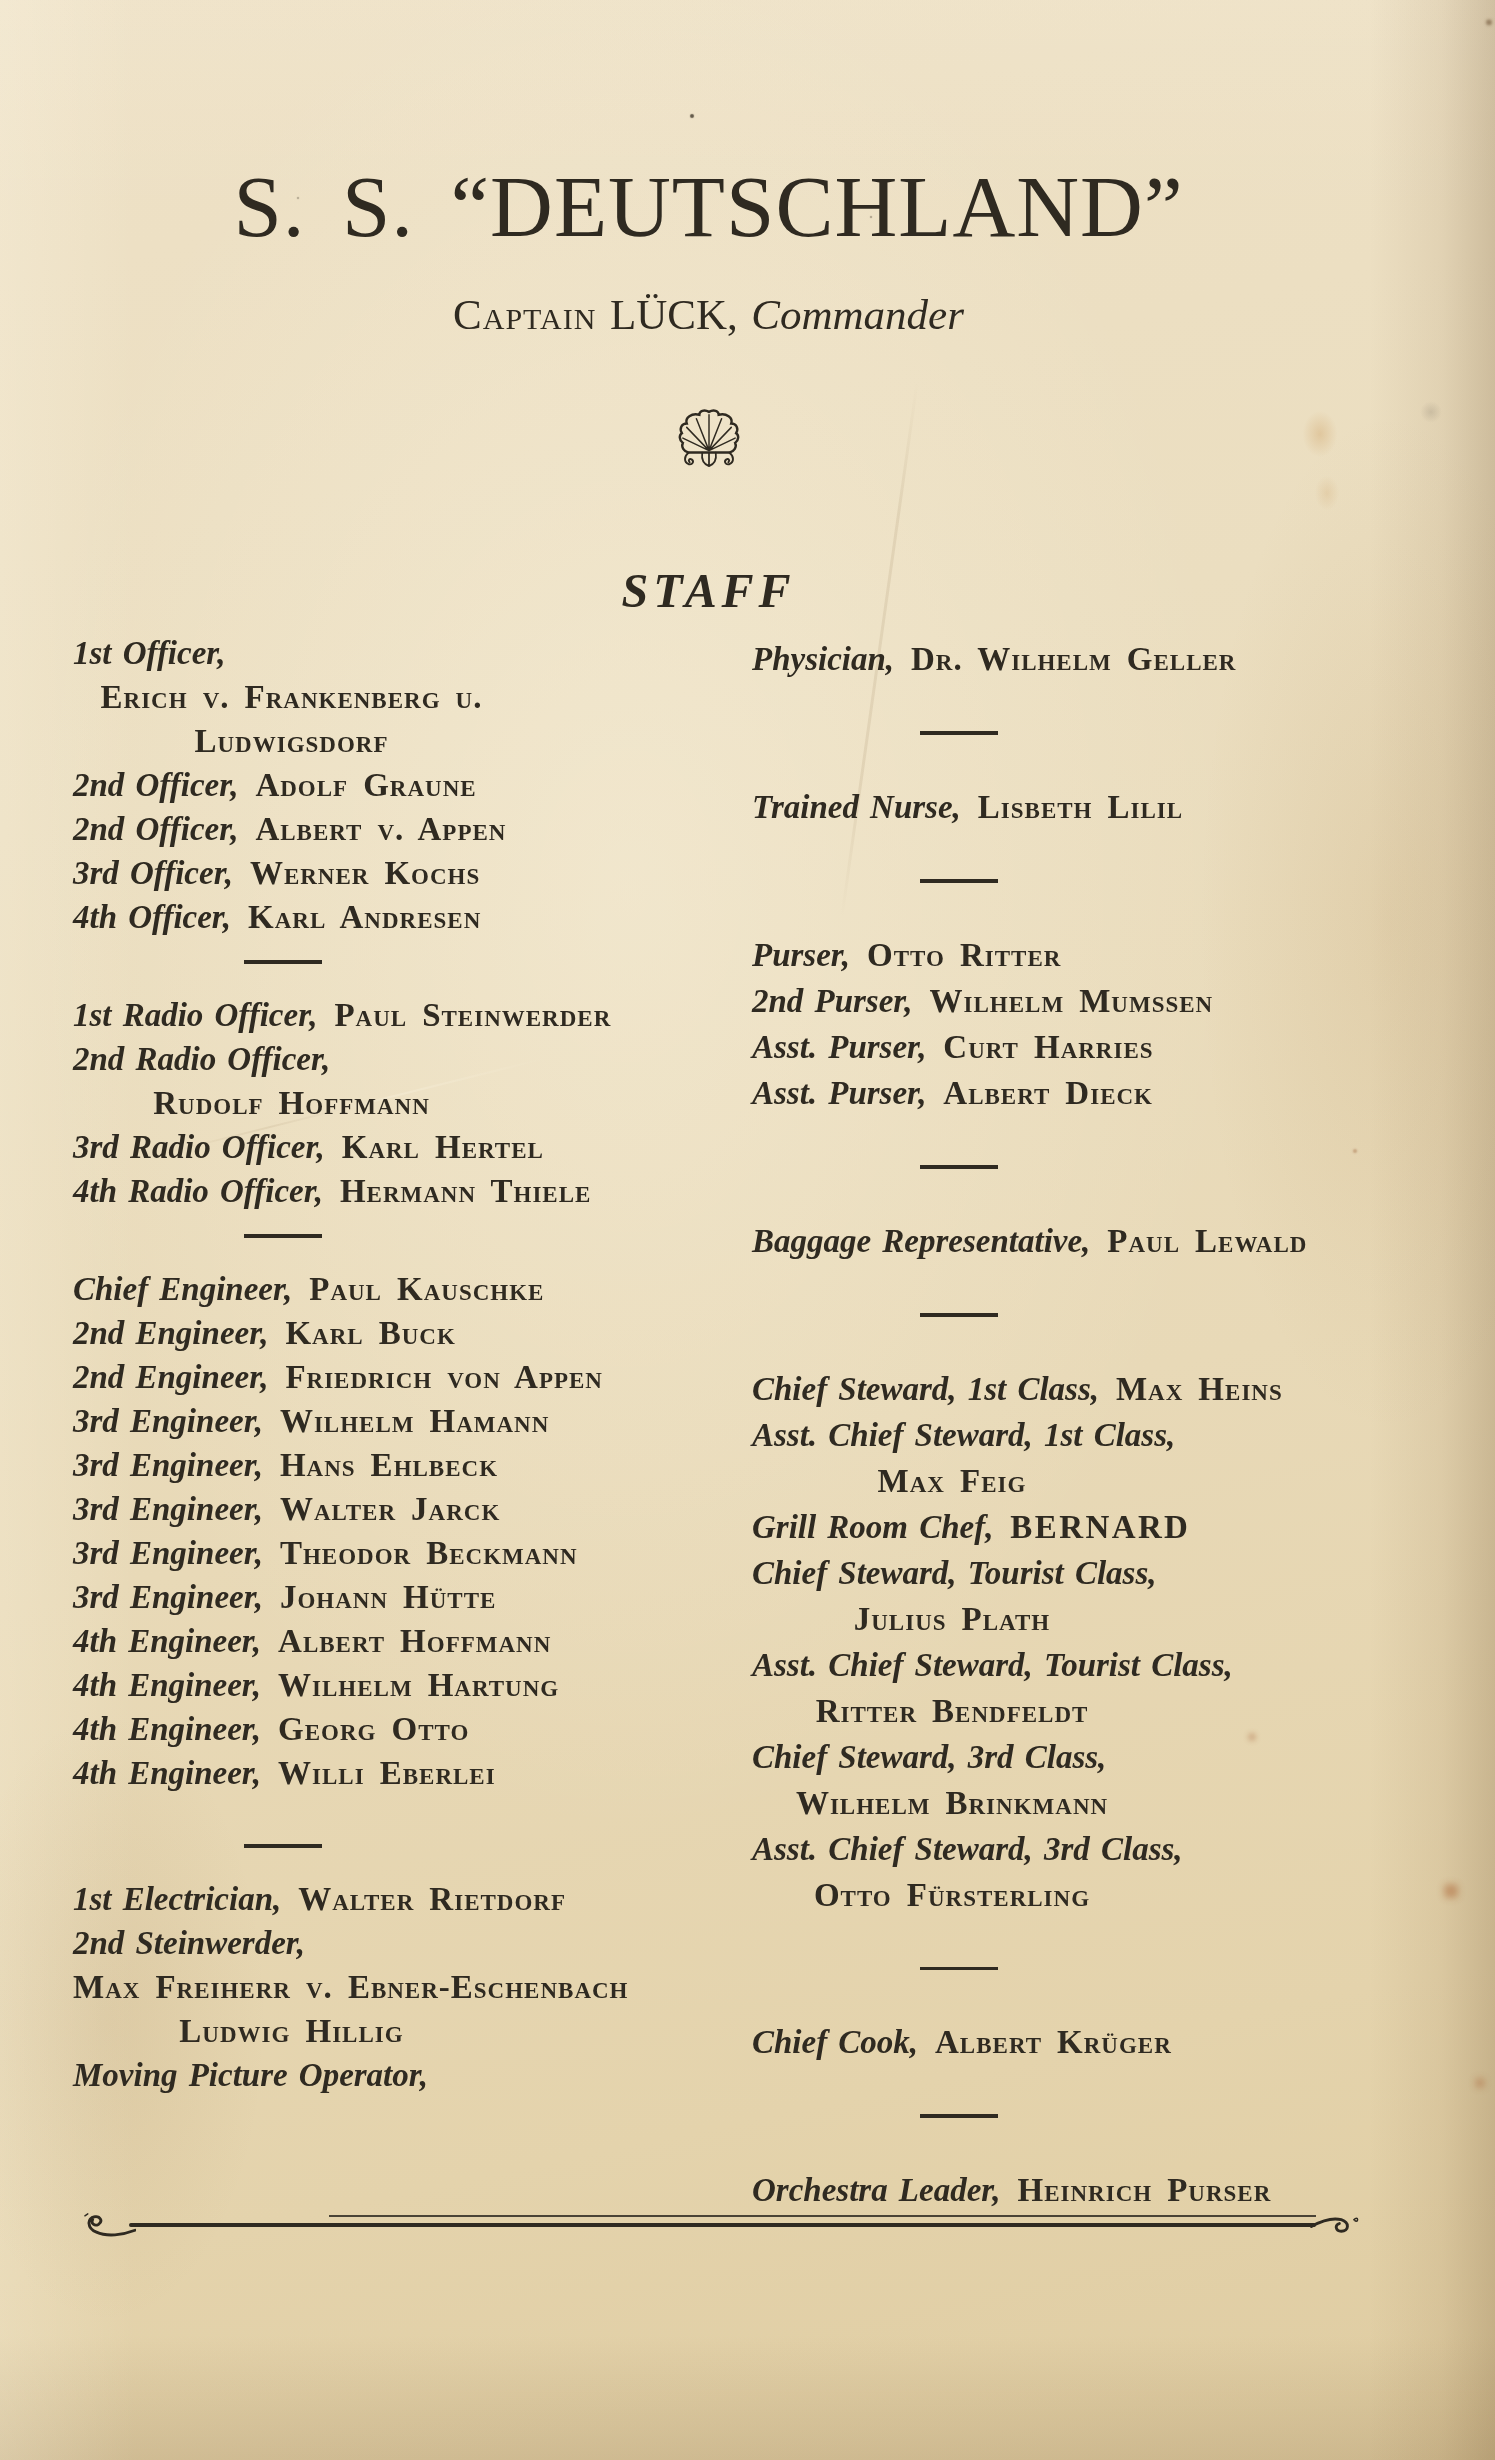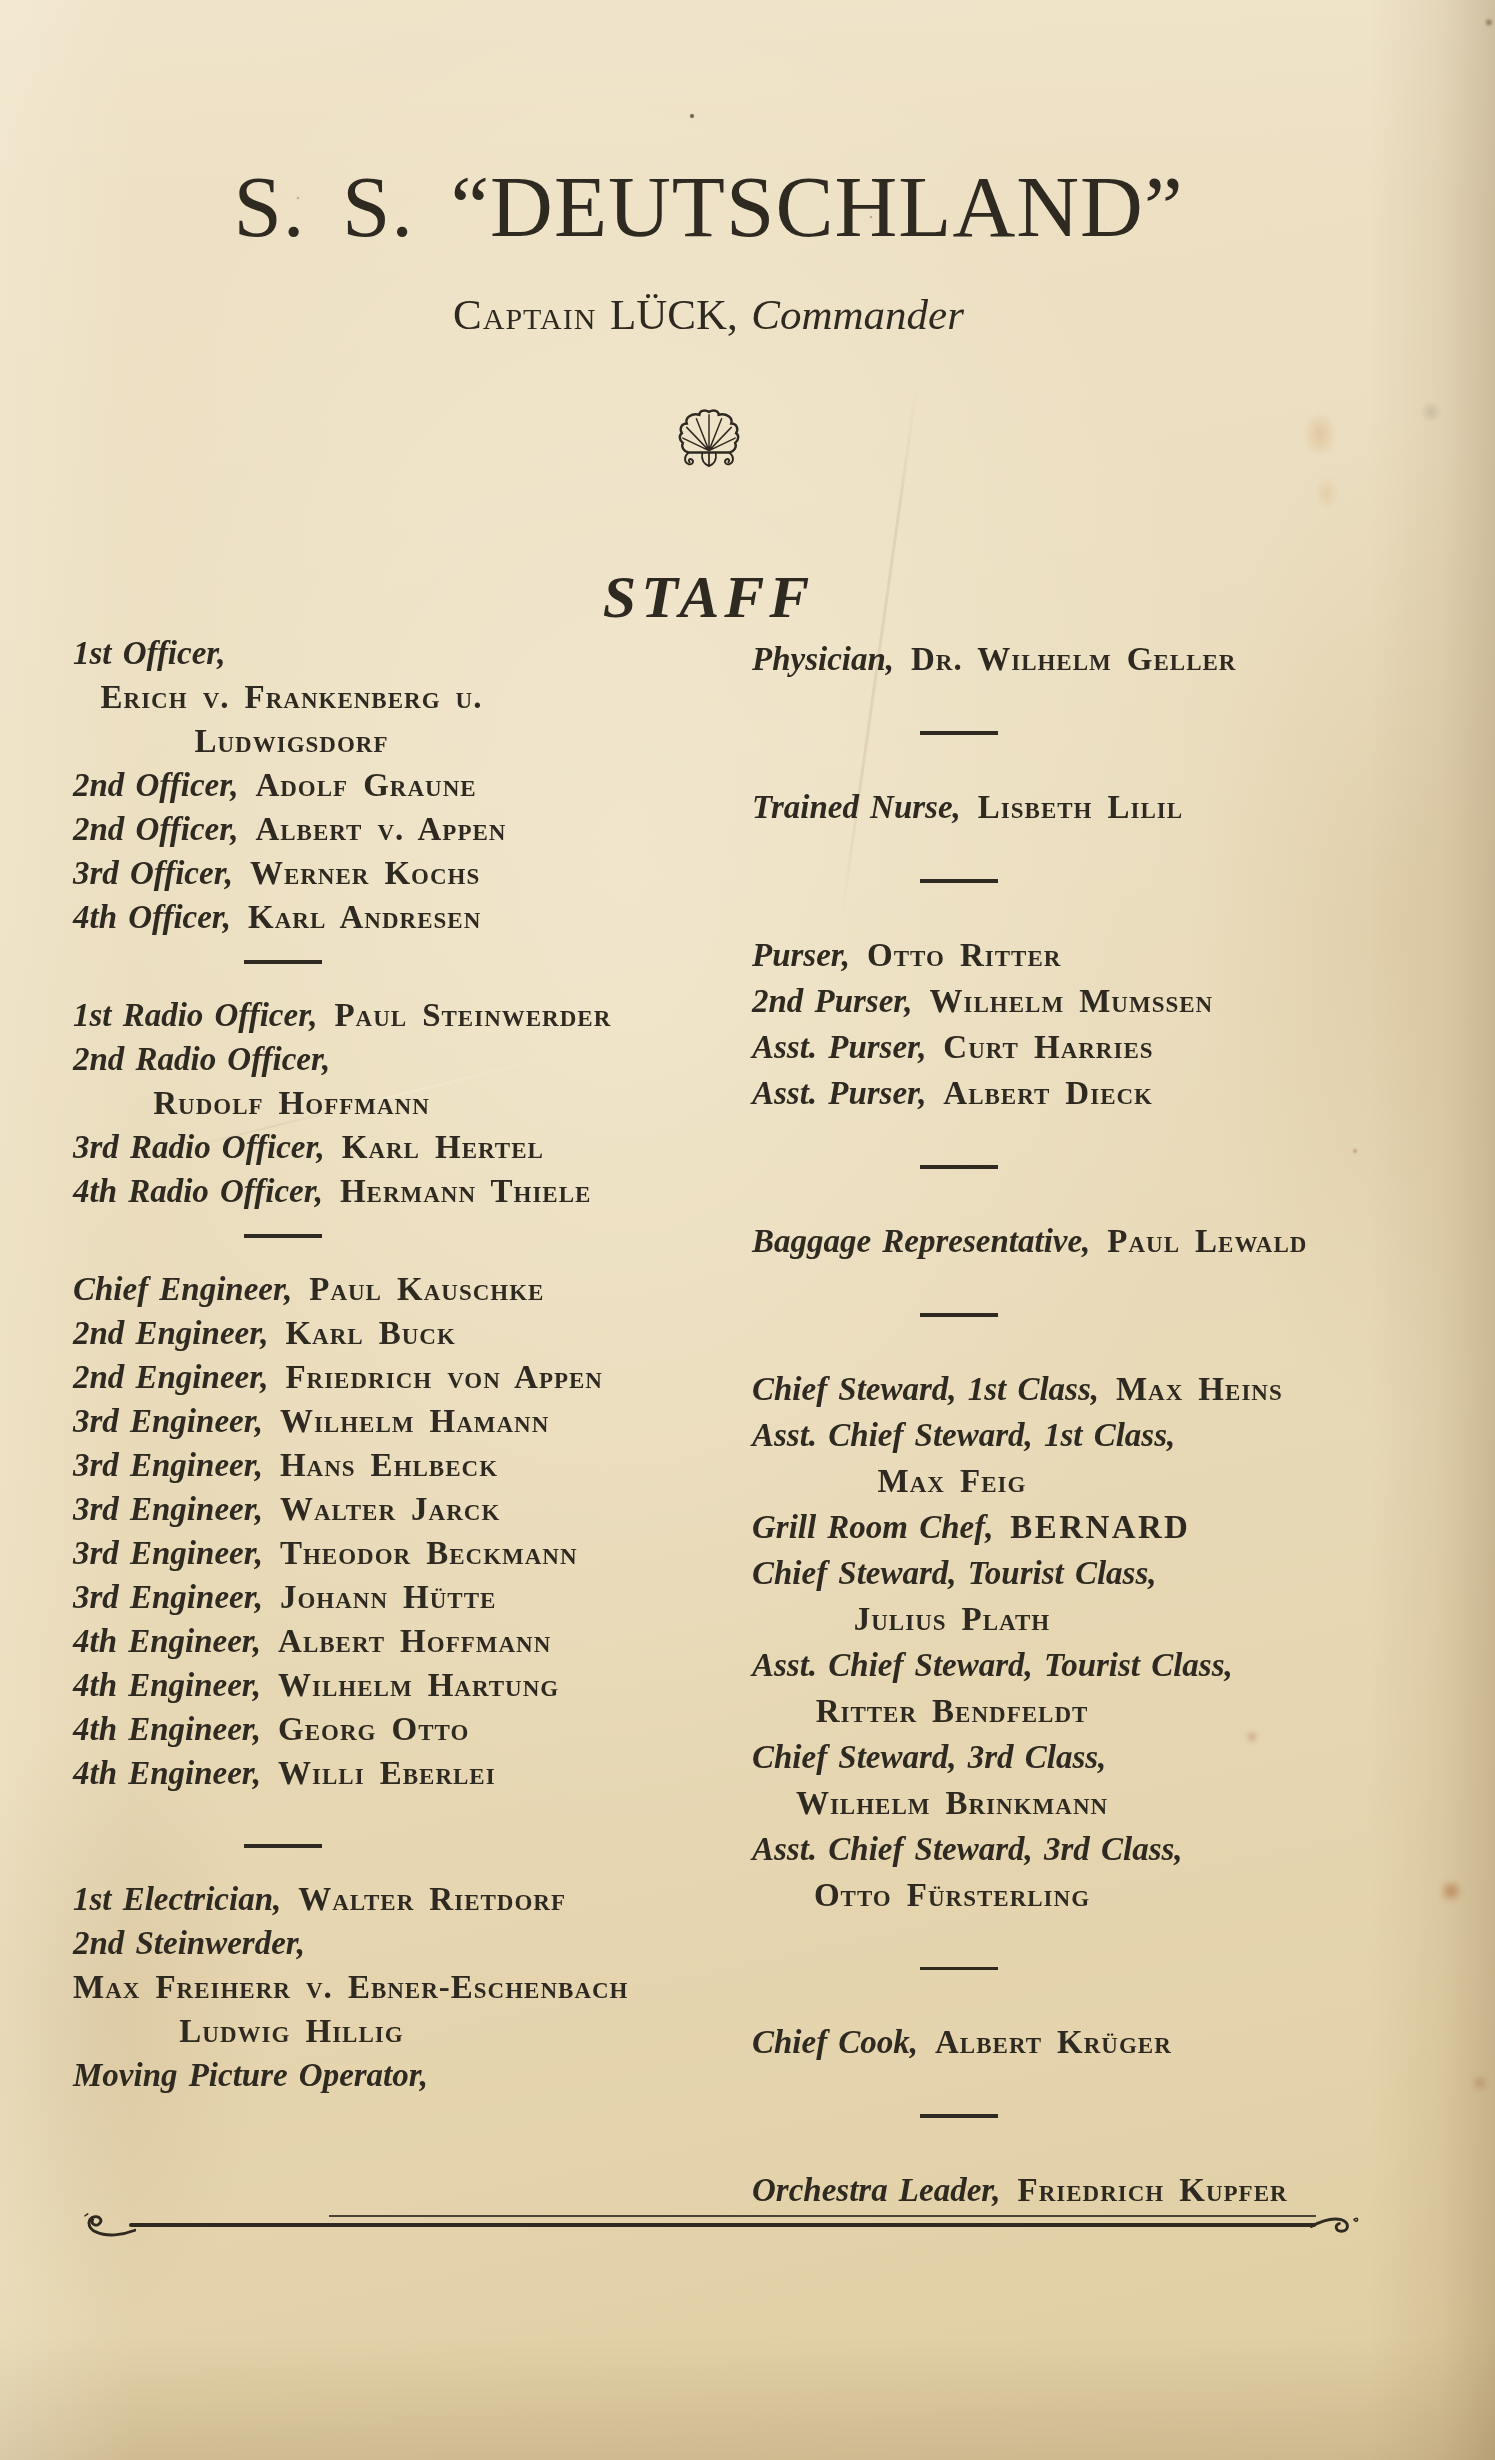--- a/index.html
+++ b/index.html
@@ -36,21 +36,21 @@
   .crease-b{left:146px;top:1106px;width:408px;height:1.9px;transform:rotate(-14deg);
     background:linear-gradient(to right,transparent,rgba(130,100,60,.10) 30%,rgba(255,250,235,.25) 60%,transparent);}
 
   .center-block{position:absolute;left:0;width:1417px;text-align:center;}
   .title{top:163px;font-size:87px;line-height:1;letter-spacing:1px;word-spacing:13.6px;}
   .subtitle{top:293px;font-size:43px;line-height:1;}
   .subtitle span{margin:0 6.8px;}
   .sc{font-variant:small-caps;letter-spacing:1px;}
   .ital{font-style:italic;}
   .shell-wrap{top:408px;}
-  .staff-heading{top:567px;font-size:60px;line-height:1;font-style:italic;font-weight:700;letter-spacing:4.9px;}
+  .staff-heading{top:567px;font-size:48px;line-height:1;font-style:italic;font-weight:700;letter-spacing:4.9px;}
 
   .col{position:absolute;}
   .col-left{left:73px;top:631px;width:437px;}
   .col-right{left:752px;top:636px;width:400px;}
   .line{font-size:33px;white-space:nowrap;font-weight:bold;}
   .col-left .line{height:44px;line-height:44px;}
   .col-right .line{height:46px;line-height:46px;}
   .align-right{text-align:center;}
   .seg.role{font-style:italic;word-spacing:2.9px;}
   .seg.name{font-variant:small-caps;letter-spacing:1px;word-spacing:5.8px;}
@@ -148,21 +148,21 @@
     <div class="line align-right"><span class="seg name">Julius Plath</span></div>
     <div class="line"><span class="seg role">Asst. Chief Steward, Tourist Class,</span></div>
     <div class="line align-right"><span class="seg name">Ritter Bendfeldt</span></div>
     <div class="line"><span class="seg role">Chief Steward, 3rd Class,</span></div>
     <div class="line align-right"><span class="seg name">Wilhelm Brinkmann</span></div>
     <div class="line"><span class="seg role">Asst. Chief Steward, 3rd Class,</span></div>
     <div class="line align-right"><span class="seg name">Otto Fürsterling</span></div>
     <div class="divider"></div>
     <div class="line"><span class="seg role">Chief Cook,</span> <span class="seg name">Albert Krüger</span></div>
     <div class="divider"></div>
-    <div class="line"><span class="seg role">Orchestra Leader,</span> <span class="seg name">Friedrich Kupfer</span></div>
+    <div class="line"><span class="seg role">Orchestra Leader,</span> <span class="seg name">Heinrich Purser</span></div>
   </div>
 
 <div class="footer-rule">
   <span class="orn-left">
     <svg width="54" height="31" viewBox="0 0 56 32">
       <g stroke="#2f2a21" fill="none" stroke-linecap="round">
         <path stroke-width="3" d="M55,23 C42,28 26,30 15,25 C5,21 5,10 13,9 C19,8 22,14 17,17 C13,19 9,16 11,12"></path>
         <path stroke-width="1.5" d="M3,8 L6,6"></path>
       </g>
     </svg>

